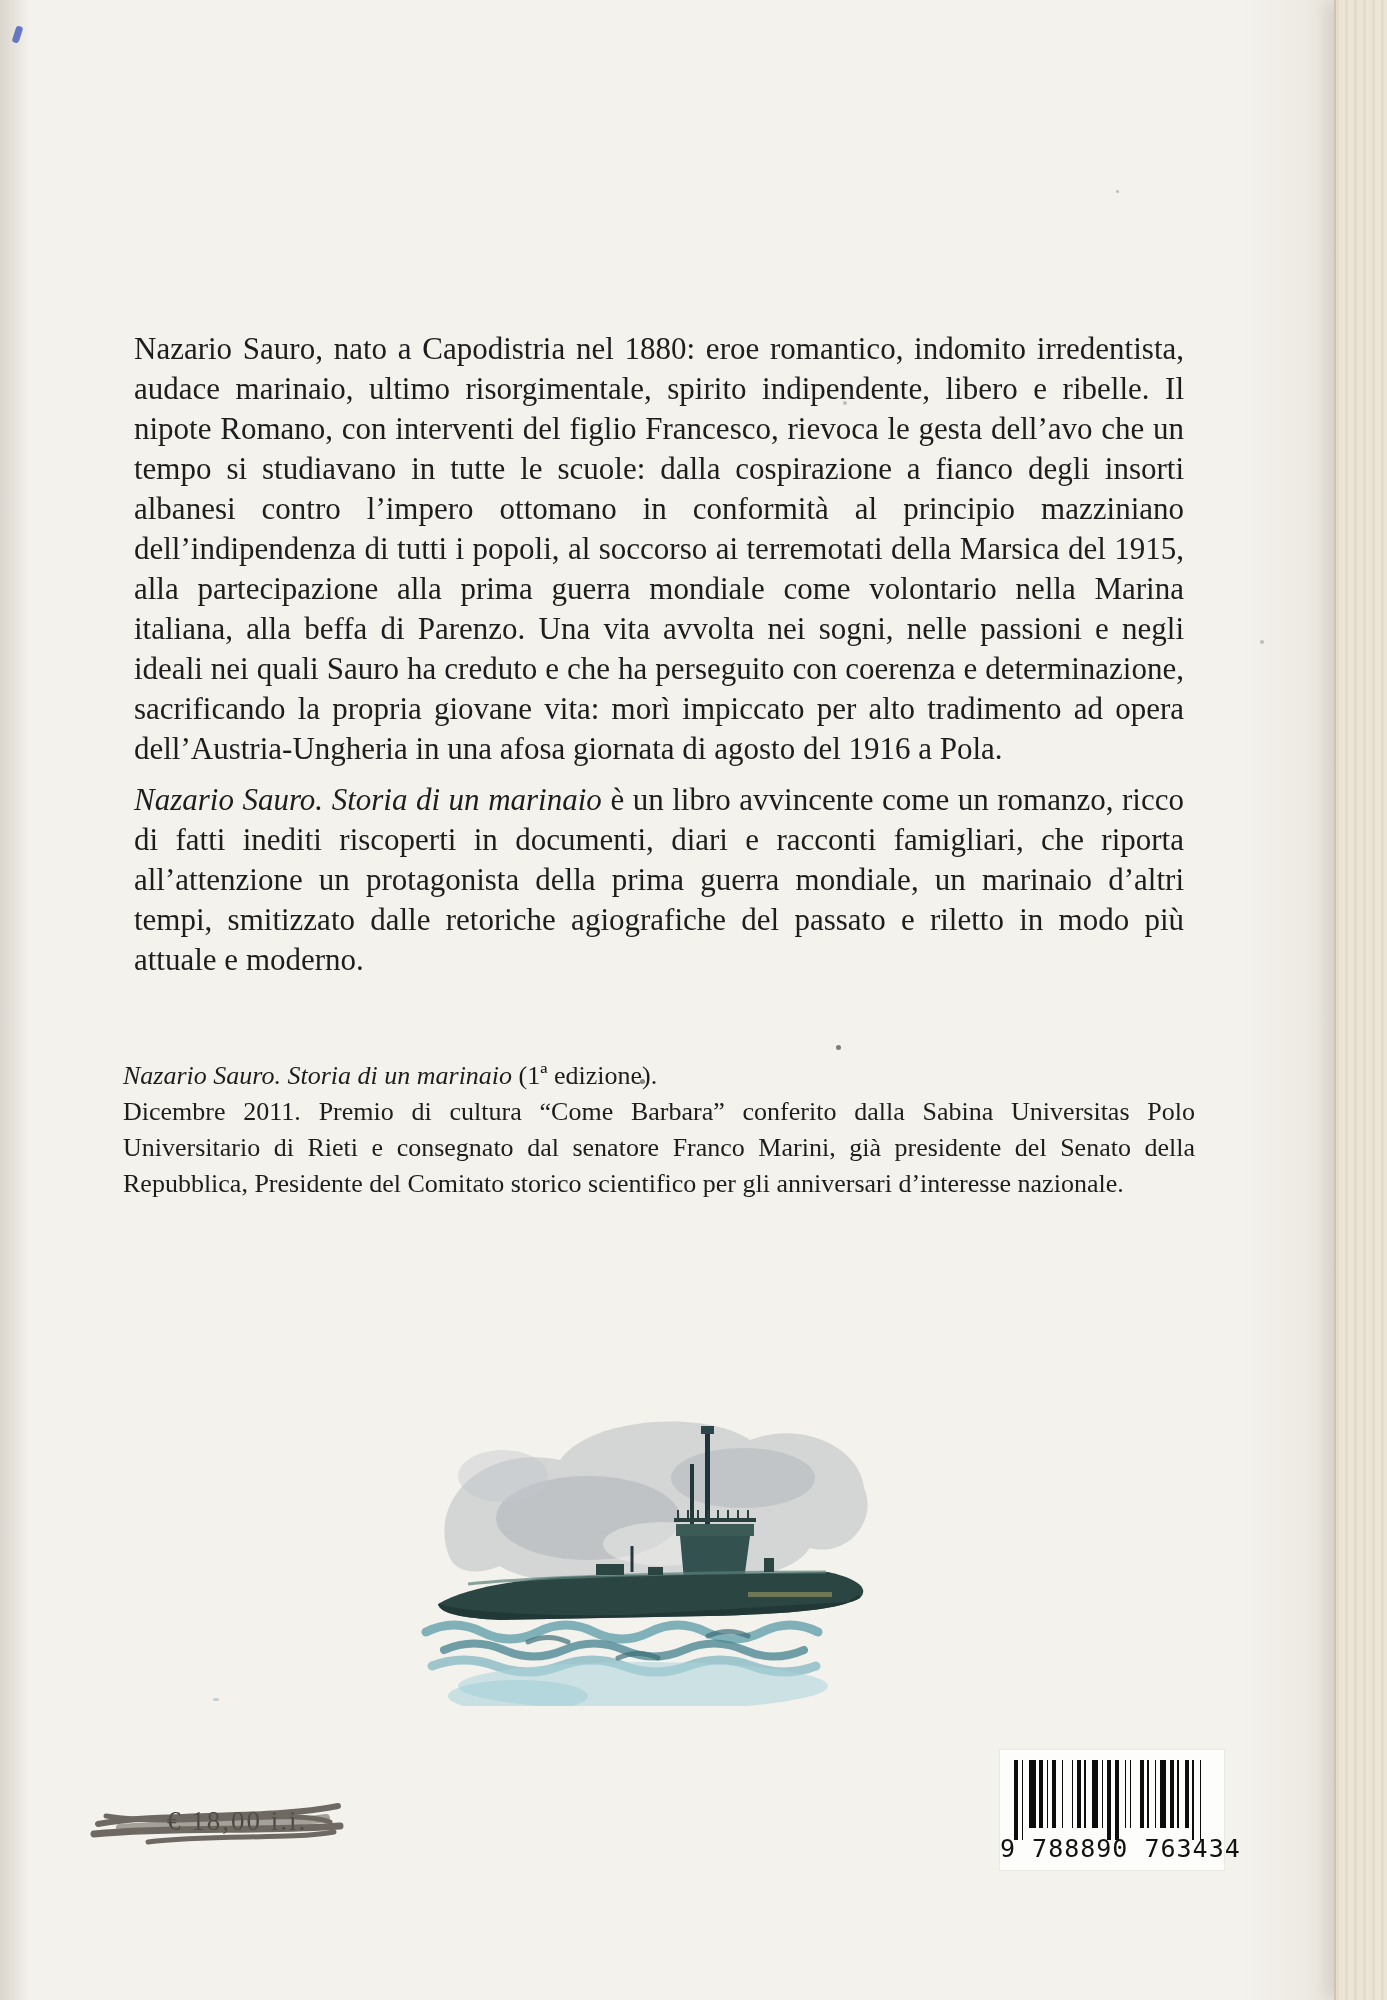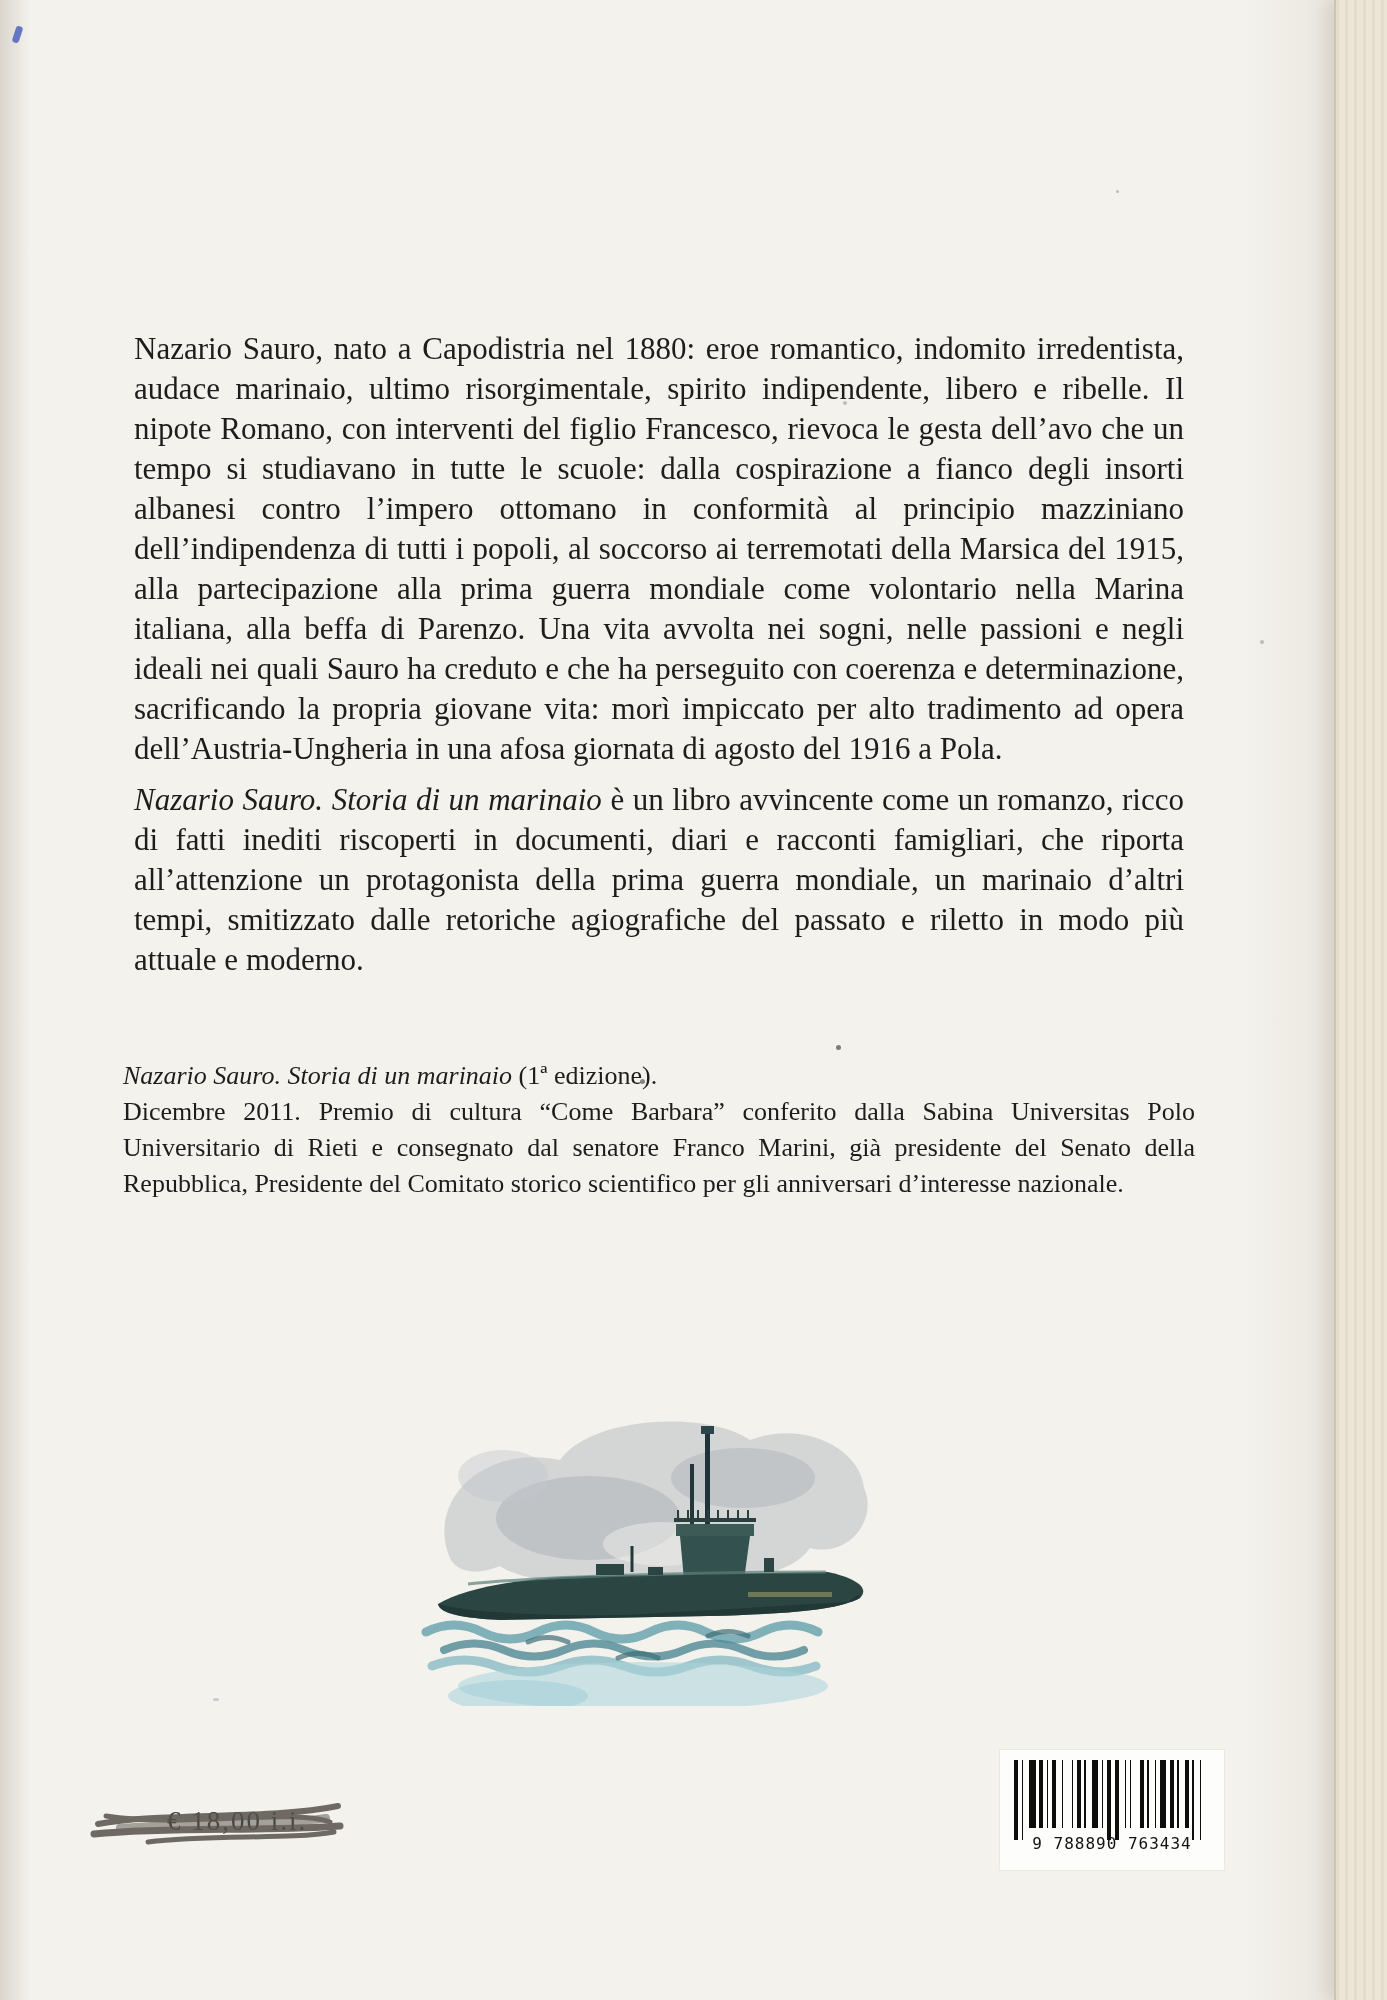--- a/index.html
+++ b/index.html
@@ -52,21 +52,21 @@
   .price-label{position:absolute;left:49px;top:24px;font-size:27px;color:#3a3a38;
     letter-spacing:2px;white-space:nowrap;margin-left:28px;}
   .price-scribble{position:absolute;inset:0;}
 
   
   .barcode{position:absolute;left:1000px;top:1750px;width:224px;height:120px;
     background:#fdfdfb;box-shadow:0 0 0 1px rgba(0,0,0,.04);}
   .barcode-bars{position:absolute;left:14px;top:10px;width:196px;height:80px;}
   .barcode-bars .bar{position:absolute;top:0;background:#0d0d0d;}
   .barcode-number{position:absolute;left:0;right:0;top:84px;text-align:center;
-    font-family:"DejaVu Sans Mono", monospace;font-size:16px;color:#111;
+    font-family:"DejaVu Sans Mono", monospace;font-size:25px;color:#111;
     letter-spacing:1px;white-space:nowrap;}
 </style>
 </head>
 <body>
 
 <div class="cover">
 
 
   <div class="synopsis">
     <p>Nazario Sauro, nato a Capodistria nel 1880: eroe romantico, indomito irredentista, audace marinaio, ultimo risorgimentale, spirito indipendente, libero e ribelle. Il nipote Romano, con interventi del figlio Francesco, rievoca le gesta dell’avo che un tempo si studiavano in tutte le scuole: dalla cospirazione a fianco degli insorti albanesi contro l’impero ottomano in conformità al principio mazziniano dell’indipendenza di tutti i popoli, al soccorso ai terremotati della Marsica del 1915, alla partecipazione alla prima guerra mondiale come volontario nella Marina italiana, alla beffa di Parenzo. Una vita avvolta nei sogni, nelle passioni e negli ideali nei quali Sauro ha creduto e che ha perseguito con coerenza e determinazione, sacrificando la propria giovane vita: morì impiccato per alto tradimento ad opera dell’Austria-Ungheria in una afosa giornata di agosto del 1916 a Pola.</p>

